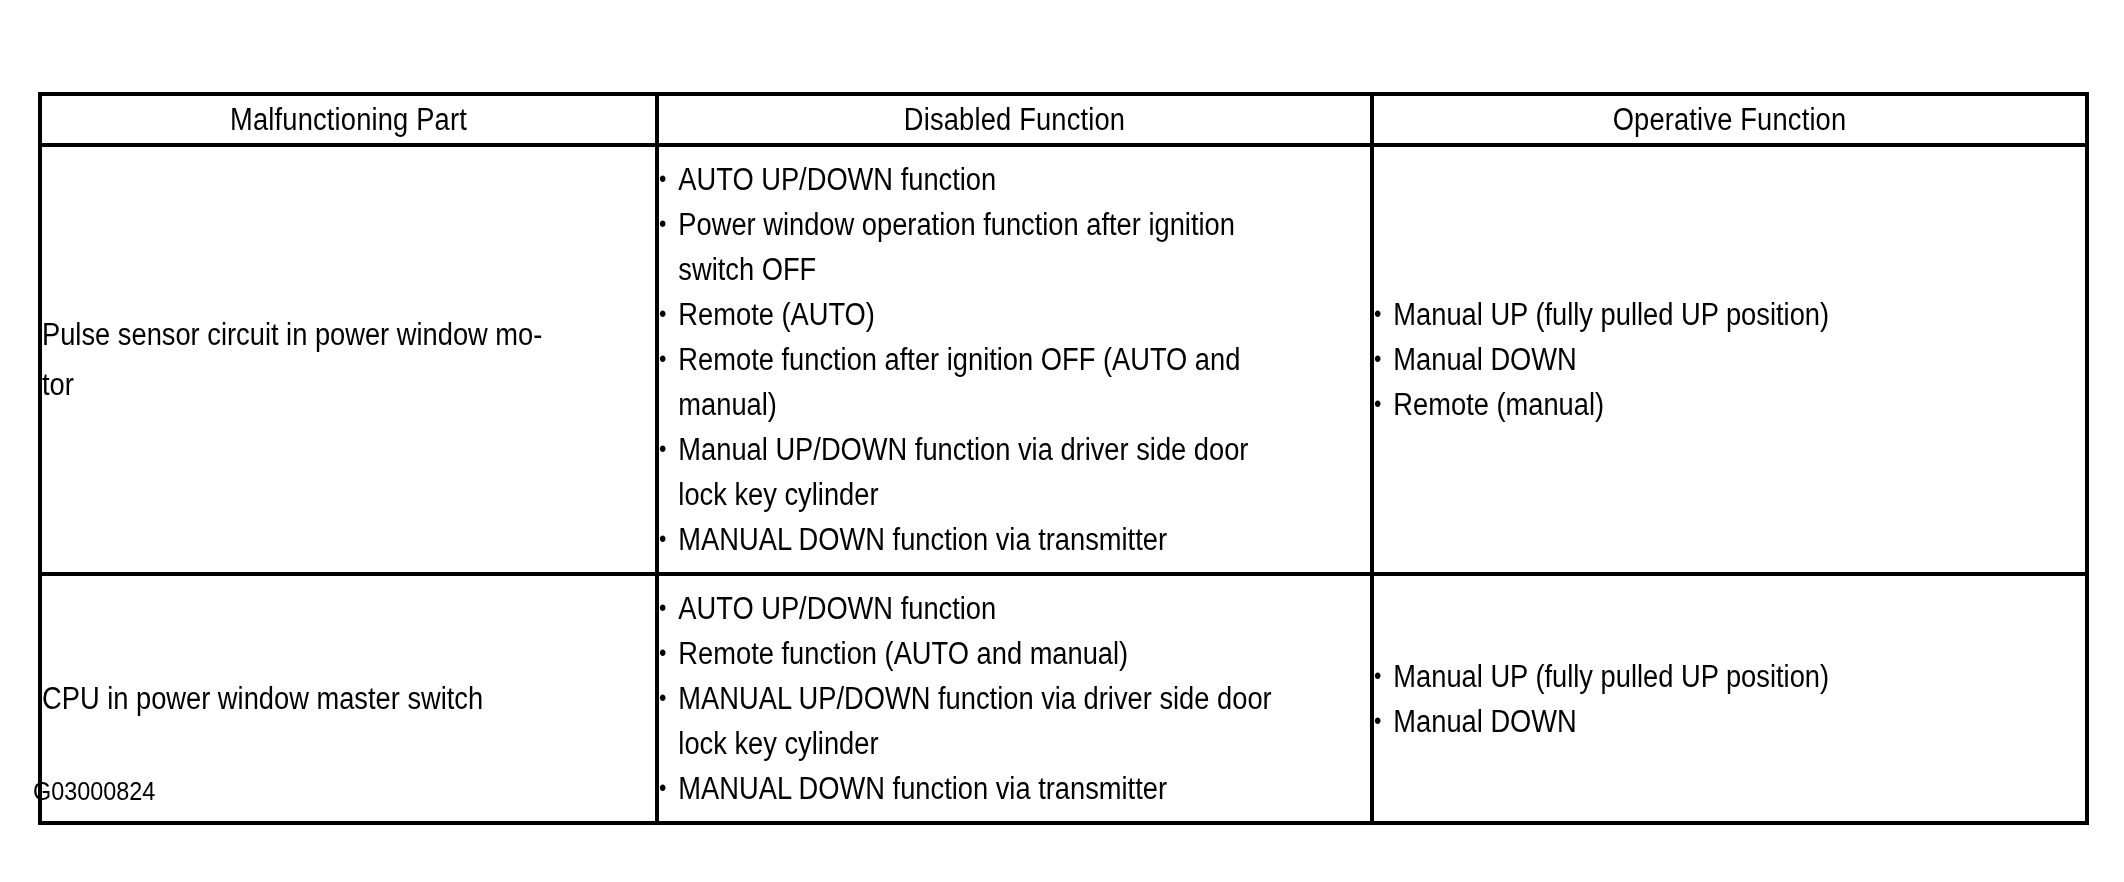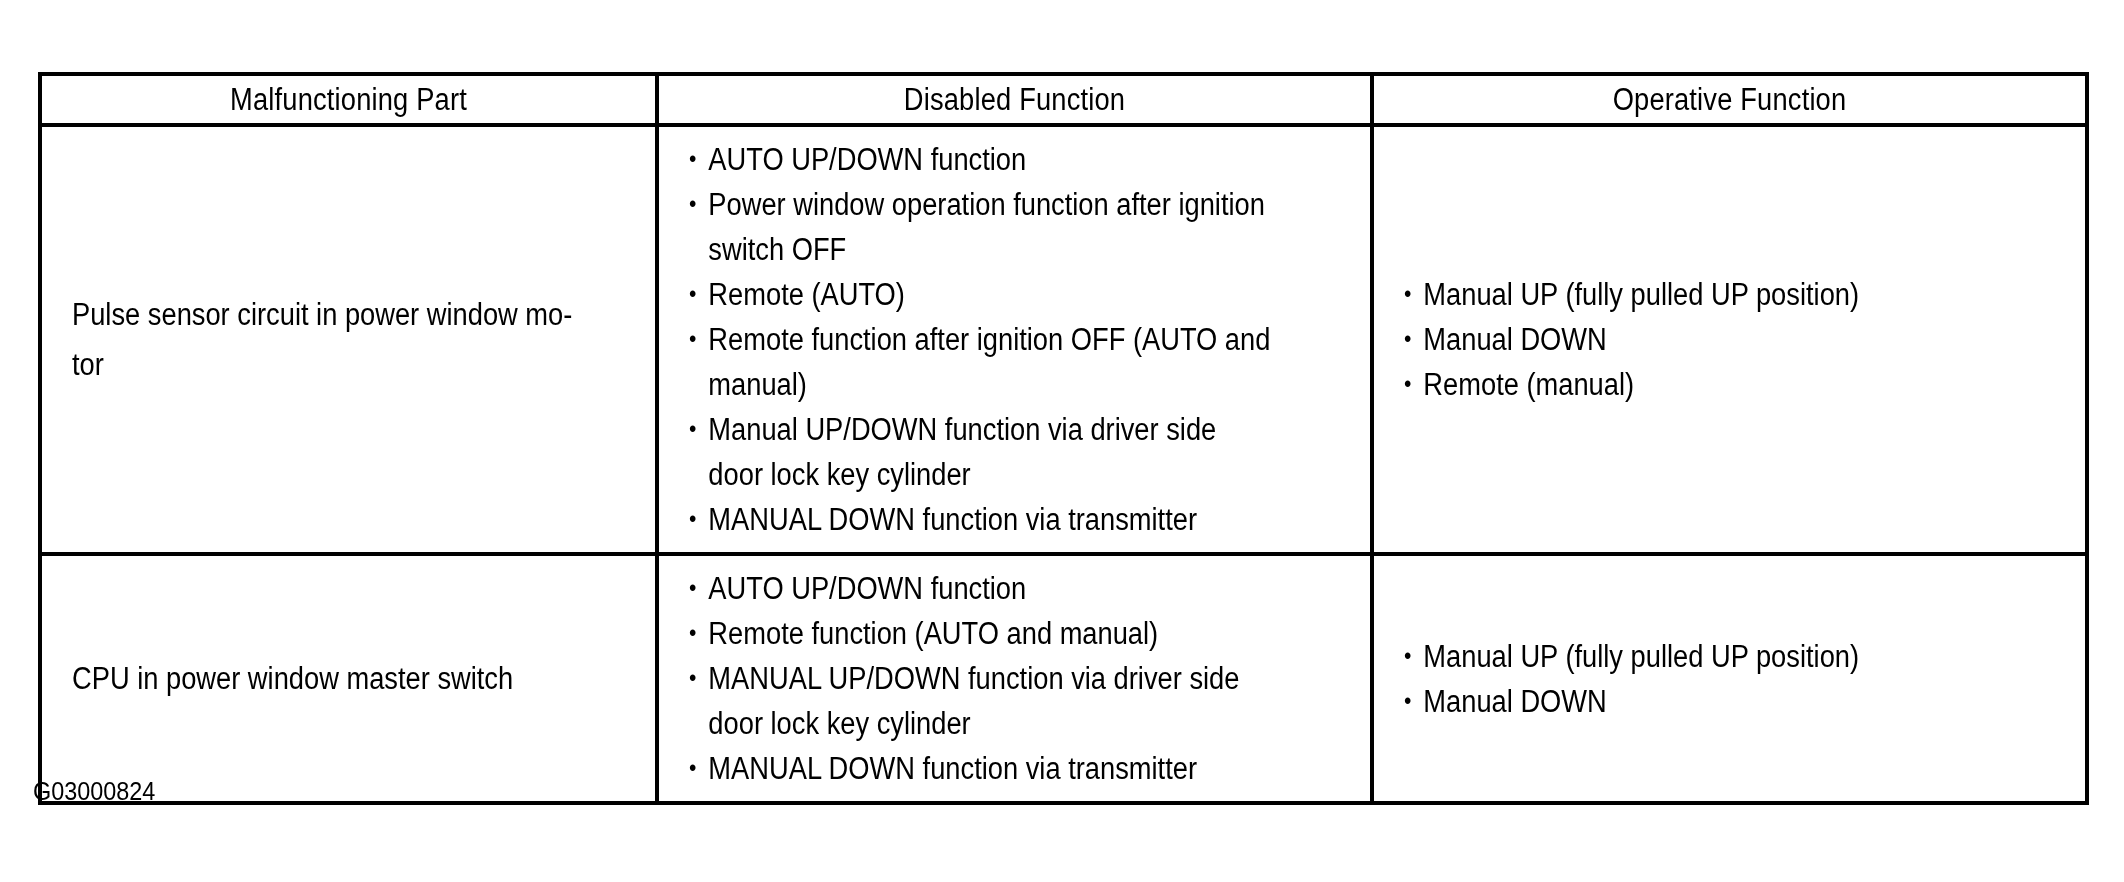--- a/index.html
+++ b/index.html
@@ -19,21 +19,21 @@
     position: relative;
     width: 2124px;
     height: 882px;
     background: #ffffff;
   }
 
   
   .spec-table {
     position: absolute;
     left: 38px;
-    top: 72px;
+    top: 92px;
     width: 2047px;
     border-collapse: collapse;
     table-layout: fixed;
     background: #ffffff;
   }
 
   .spec-table,
   .spec-table th,
   .spec-table td {
     border: 4px solid #000000;
@@ -63,21 +63,21 @@
     transform: scaleX(0.88);
     transform-origin: center center;
     white-space: nowrap;
   }
 
   .body-cell {
     vertical-align: middle;
   }
 
   .cell-inner {
-    padding: 8px 14px 8px 30px;
+    padding: 8px 14px 8px 0;
   }
 
   .plain-text {
     font-size: 31px;
     line-height: 50px;
     transform: scaleX(0.88);
     transform-origin: left center;
     display: block;
     max-width: 680px;
   }

